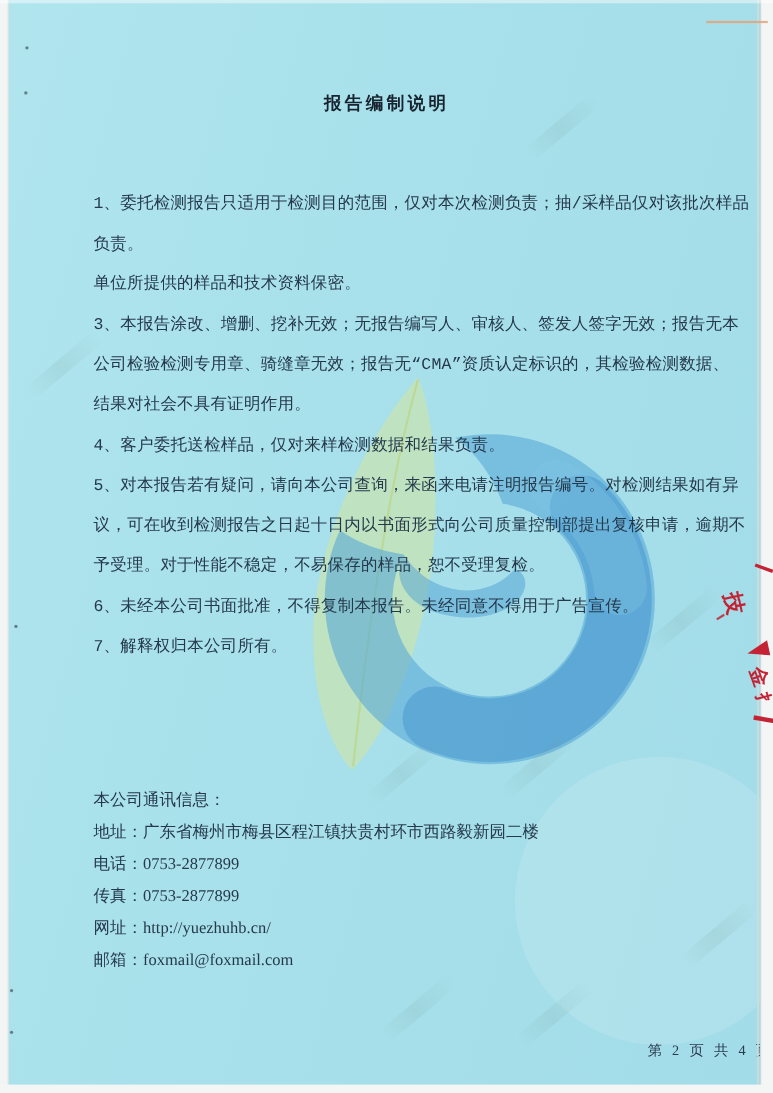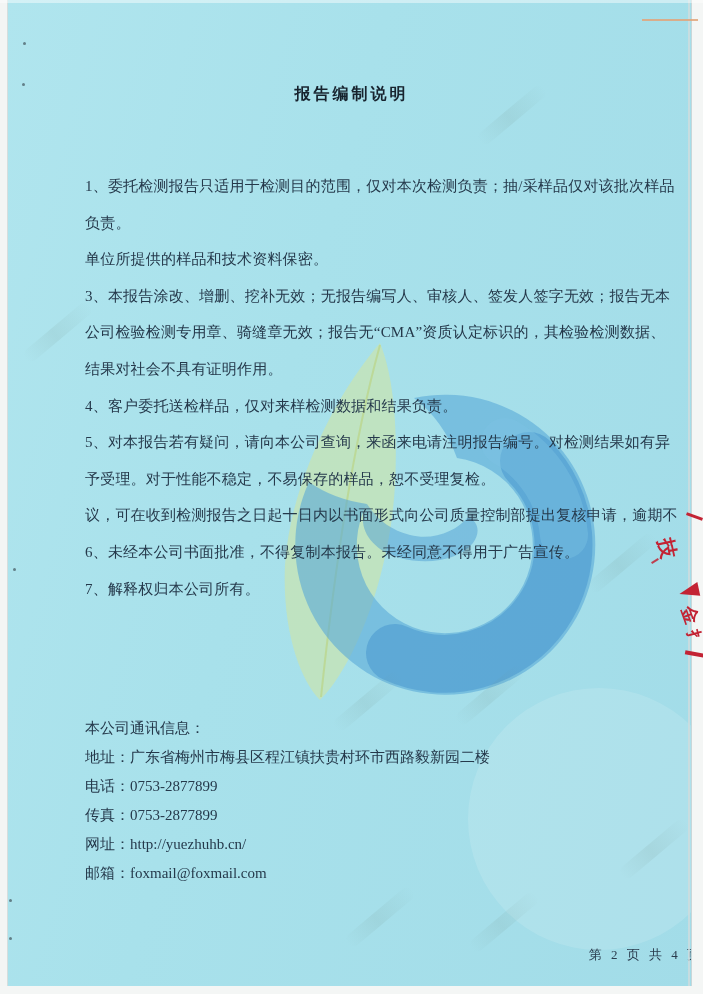--- a/index.html
+++ b/index.html
@@ -22,21 +22,21 @@
   .smudge{position:absolute;width:84px;height:14px;border-radius:8px;
     background:linear-gradient(90deg,rgba(110,140,130,0) 0%,rgba(110,140,130,.12) 45%,rgba(110,140,130,0) 100%);
     transform:rotate(-40deg);z-index:1;}
   .speck{position:absolute;width:3px;height:3px;border-radius:50%;background:#3a4a52;opacity:.65;z-index:2;}
   
   .title{position:absolute;left:0;top:84px;width:100%;text-align:center;
     font-family:"Liberation Sans","DejaVu Sans",sans-serif;font-weight:bold;
     font-size:16px;letter-spacing:3px;color:#17232e;z-index:2;}
   .body-lines{position:absolute;left:85px;top:168px;width:578px;font-size:15px;
     line-height:36.6px;letter-spacing:.2px;z-index:2;}
-  .bline{white-space:nowrap;height:36.6px;}
+  .bline{white-space:nowrap;height:36.6px;font-family:Liberation Mono, monospace;}
   .contact{position:absolute;left:85px;top:714px;font-size:15px;line-height:29px;z-index:2;}
   .cline{white-space:nowrap;height:29px;}
   .footer{position:absolute;left:0;top:946px;width:100%;text-align:right;
     font-size:13px;letter-spacing:3px;color:#2a3b4d;z-index:2;}
   
   .redmark{position:absolute;color:#c32334;z-index:5;font-family:"Liberation Serif","DejaVu Serif",serif;}
   .red-stroke1{left:686px;top:515px;width:17px;height:3px;background:#c32334;transform:rotate(20deg);}
   .red-char-a{left:657px;top:535px;font-size:20px;transform:rotate(78deg);font-weight:bold;}
   .red-tick{left:651px;top:560px;width:8px;height:2px;background:#c32334;transform:rotate(-32deg);opacity:.85;}
   .red-triangle{left:679px;top:584px;width:0;height:0;border-top:8px solid transparent;
@@ -87,22 +87,22 @@
   <div class="body-lines">
 
   <div class="bline">1、委托检测报告只适用于检测目的范围，仅对本次检测负责；抽/采样品仅对该批次样品</div>
       <div class="bline">负责。</div>
       <div class="bline">单位所提供的样品和技术资料保密。</div>
       <div class="bline">3、本报告涂改、增删、挖补无效；无报告编写人、审核人、签发人签字无效；报告无本</div>
       <div class="bline">公司检验检测专用章、骑缝章无效；报告无“CMA”资质认定标识的，其检验检测数据、</div>
       <div class="bline">结果对社会不具有证明作用。</div>
       <div class="bline">4、客户委托送检样品，仅对来样检测数据和结果负责。</div>
       <div class="bline">5、对本报告若有疑问，请向本公司查询，来函来电请注明报告编号。对检测结果如有异</div>
+      <div class="bline">议，可在收到检测报告之日起十日内以书面形式向公司质量控制部提出复核申请，逾期不</div>
       <div class="bline">予受理。对于性能不稳定，不易保存的样品，恕不受理复检。</div>
-      <div class="bline">议，可在收到检测报告之日起十日内以书面形式向公司质量控制部提出复核申请，逾期不</div>
       <div class="bline">6、未经本公司书面批准，不得复制本报告。未经同意不得用于广告宣传。</div>
       <div class="bline">7、解释权归本公司所有。</div>
     </div>
 
   <div class="contact">
     <div class="cline">本公司通讯信息：</div>
     <div>
 
     <div class="cline">地址：广东省梅州市梅县区程江镇扶贵村环市西路毅新园二楼</div>
         <div class="cline">电话：0753-2877899</div>

